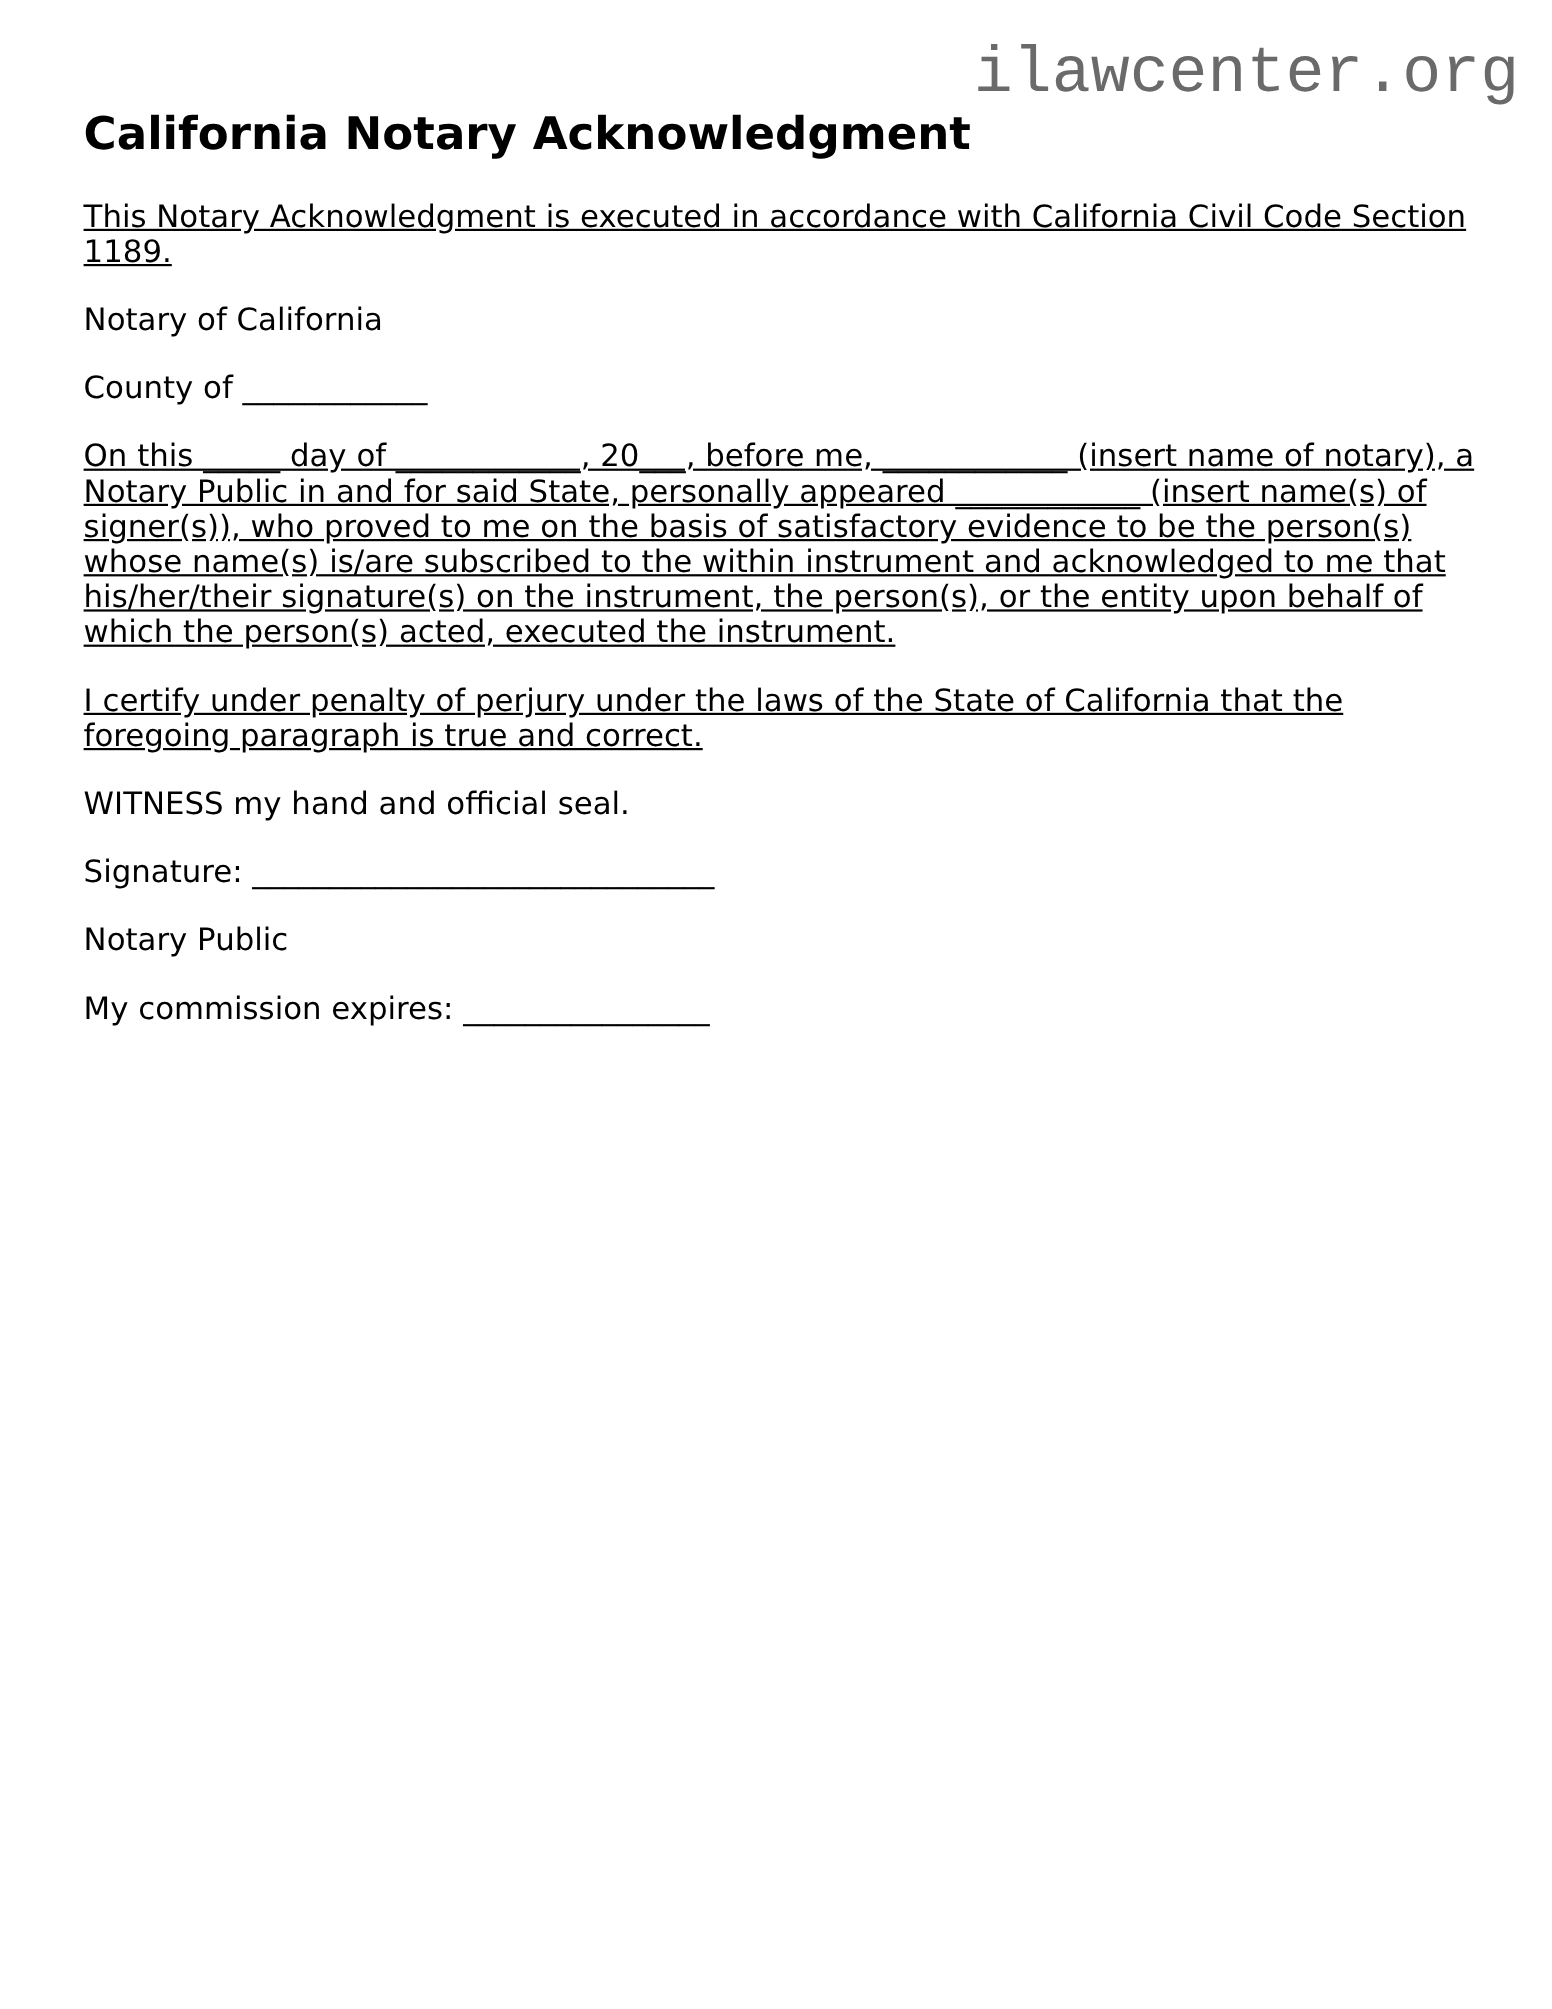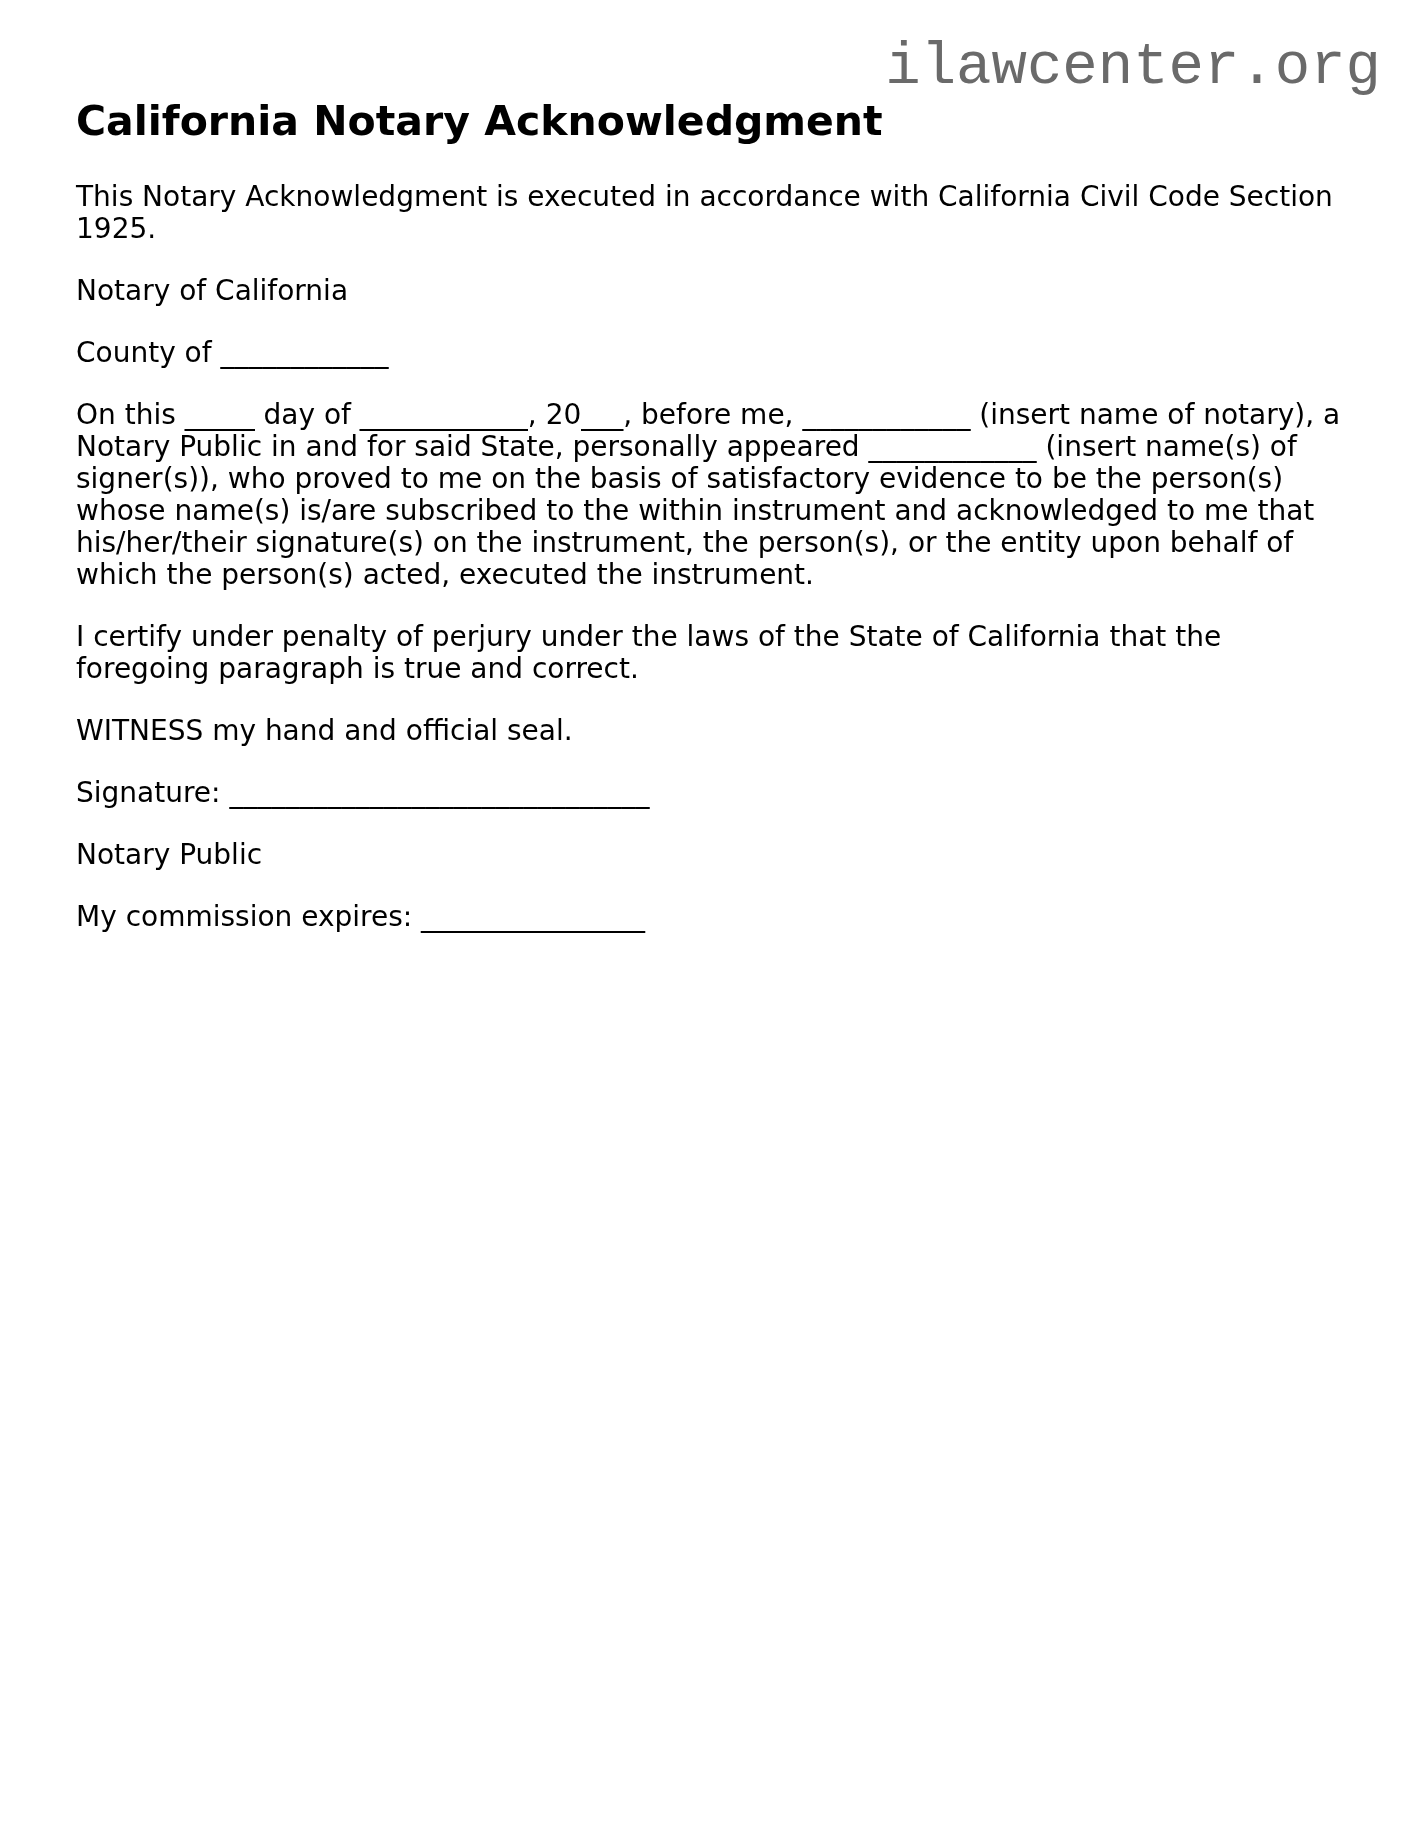--- a/index.html
+++ b/index.html
@@ -38,36 +38,36 @@
     line-height: 48px;
     font-weight: bold;
     color: #000000;
   }
   p.block {
     margin: 0 0 30px 0;
     font-size: 28px;
     line-height: 32px;
     color: #000000;
   }
-  .line { display: block; white-space: pre; }
+  .line { display: block; white-space: pre; text-decoration: underline; }
 </style>
 </head>
 <body>
 
 <div class="page">
 
   <div class="watermark">ilawcenter.org</div>
 
   <div class="content">
 
     <h1 class="title">California Notary Acknowledgment</h1>
 
     <p class="block">
       <span class="line">This Notary Acknowledgment is executed in accordance with California Civil Code Section</span>
-      <span class="line">1925.</span>
+      <span class="line">1189.</span>
     </p>
 
     <p class="block">Notary of California</p>
 
     <p class="block">County of ____________</p>
 
     <p class="block">
       <span class="line">On this _____ day of ____________, 20___, before me, ____________ (insert name of notary), a</span>
       <span class="line">Notary Public in and for said State, personally appeared ____________ (insert name(s) of</span>
       <span class="line">signer(s)), who proved to me on the basis of satisfactory evidence to be the person(s)</span>

